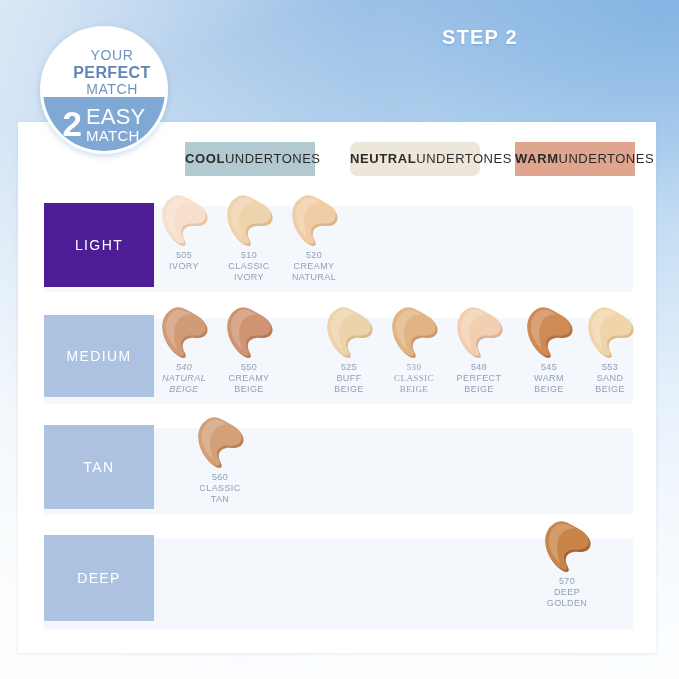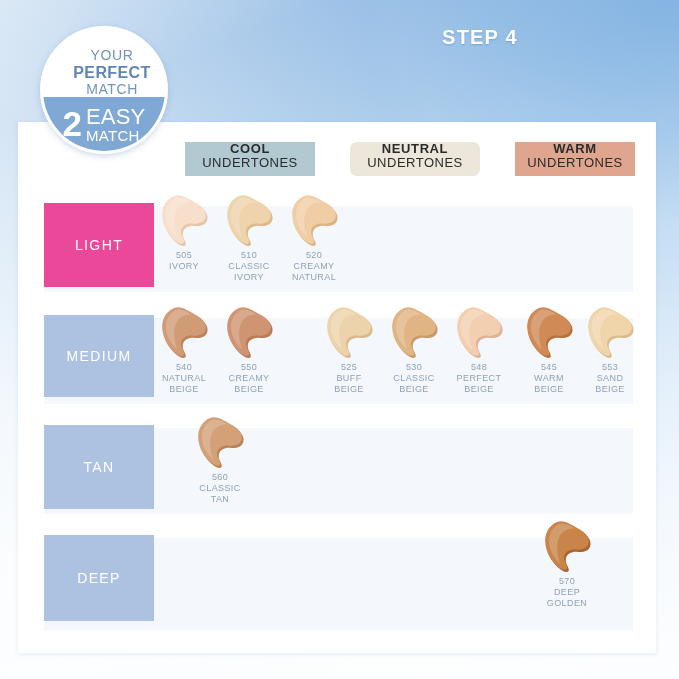--- a/index.html
+++ b/index.html
@@ -62,21 +62,21 @@
   
   .card{
     position:absolute;left:18px;top:122px;width:638px;height:531px;
     background:#ffffff;box-shadow:0 1px 4px rgba(110,150,195,0.18);
   }
 
   
   .chips{position:absolute;left:0;top:0;width:100%;height:58px;}
   .chip{
     position:absolute;top:20px;height:34px;
-    display:flex;flex-direction:column;align-items:center;justify-content:flex-start;
+    display:flex;flex-direction:row;align-items:center;justify-content:space-between;
     line-height:1.05;color:#2b2b2b;
   }
   .chip .b{font-size:13px;font-weight:700;letter-spacing:0.6px;}
   .chip .s{font-size:13px;letter-spacing:0.5px;}
   .chip-cool{left:167px;width:130px;background:#b2c9d2;}
   .chip-neutral{left:332px;width:130px;background:#ece7da;}
   .chip-warm{left:497px;width:120px;background:#e0a58e;}
 
   
   .row{position:absolute;left:26px;width:589px;background:#f4f7fb;}
@@ -120,41 +120,41 @@
     <div class="badge-bot">
       <div class="num">2</div>
       <div class="words">
         <div class="w1">EASY</div>
         <div class="w2">MATCH</div>
       </div>
     </div>
   </div>
 
   <div class="title-block">
-    <div class="step-label">STEP 4</div>
+    <div class="step-label">STEP 2</div>
   </div>
 
   <div class="card">
     <div class="chips" id="chips">
         <div class="chip chip-cool" style="background: rgb(178, 201, 210);">
           <div class="b">COOL</div>
           <div class="s">UNDERTONES</div>
         </div>
         <div class="chip chip-neutral" style="background: rgb(236, 231, 218); border-radius: 7px;">
           <div class="b">NEUTRAL</div>
           <div class="s">UNDERTONES</div>
         </div>
         <div class="chip chip-warm" style="background: rgb(224, 165, 142);">
           <div class="b">WARM</div>
           <div class="s">UNDERTONES</div>
         </div>
       </div>
     <div id="rows-host">
         <div class="row row-light" style="background: rgb(244, 247, 251);">
-          <div class="row-label" style="background: #ec4899;">LIGHT</div>
+          <div class="row-label" style="background: #4c1d95;">LIGHT</div>
           <div class="cell" style="left: 107px;">
             <svg viewBox="0 0 100 100" class="smear">
               <path d="M34,10 C18,16 10,32 13,50 C16,70 28,84 40,91 C46,94 51,93 50,88 C49,82 44,78 45,70 C46,61 56,57 66,58 C76,59 84,56 87,48 C90,38 82,28 70,22 C58,16 46,6 34,10 Z" fill="#e8c5a9" transform="translate(3,4)"></path>
               <path d="M34,10 C18,16 10,32 13,50 C16,70 28,84 40,91 C46,94 51,93 50,88 C49,82 44,78 45,70 C46,61 56,57 66,58 C76,59 84,56 87,48 C90,38 82,28 70,22 C58,16 46,6 34,10 Z" fill="#f7dfcb"></path>
               <path d="M36,14 C24,20 17,33 19,48 C21,62 29,74 38,82 C33,66 31,50 36,38 C41,26 52,20 64,22 C54,16 44,11 36,14 Z" fill="#ffffff" opacity="0.20"></path>
             </svg>
             <div class="cap">505
 IVORY</div>
           </div>
           <div class="cell" style="left: 172px;">
@@ -173,21 +173,21 @@
               <path d="M34,10 C18,16 10,32 13,50 C16,70 28,84 40,91 C46,94 51,93 50,88 C49,82 44,78 45,70 C46,61 56,57 66,58 C76,59 84,56 87,48 C90,38 82,28 70,22 C58,16 46,6 34,10 Z" fill="#f0cda4"></path>
               <path d="M36,14 C24,20 17,33 19,48 C21,62 29,74 38,82 C33,66 31,50 36,38 C41,26 52,20 64,22 C54,16 44,11 36,14 Z" fill="#ffffff" opacity="0.20"></path>
             </svg>
             <div class="cap">520
 CREAMY
 NATURAL</div>
           </div>
         </div>
         <div class="row row-medium" style="background: rgb(244, 247, 251);">
           <div class="row-label" style="background: rgb(173, 194, 225);">MEDIUM</div>
-          <div class="cell" style="left: 107px;">
+          <div class="cell" style="left: 107px; font-style: italic;">
             <svg viewBox="0 0 100 100" class="smear">
               <path d="M34,10 C18,16 10,32 13,50 C16,70 28,84 40,91 C46,94 51,93 50,88 C49,82 44,78 45,70 C46,61 56,57 66,58 C76,59 84,56 87,48 C90,38 82,28 70,22 C58,16 46,6 34,10 Z" fill="#bd835c" transform="translate(3,4)"></path>
               <path d="M34,10 C18,16 10,32 13,50 C16,70 28,84 40,91 C46,94 51,93 50,88 C49,82 44,78 45,70 C46,61 56,57 66,58 C76,59 84,56 87,48 C90,38 82,28 70,22 C58,16 46,6 34,10 Z" fill="#d19b76"></path>
               <path d="M36,14 C24,20 17,33 19,48 C21,62 29,74 38,82 C33,66 31,50 36,38 C41,26 52,20 64,22 C54,16 44,11 36,14 Z" fill="#ffffff" opacity="0.20"></path>
             </svg>
             <div class="cap">540
 NATURAL
 BEIGE</div>
           </div>
           <div class="cell" style="left: 172px;">
@@ -203,21 +203,21 @@
           <div class="cell" style="left: 272px;">
             <svg viewBox="0 0 100 100" class="smear">
               <path d="M34,10 C18,16 10,32 13,50 C16,70 28,84 40,91 C46,94 51,93 50,88 C49,82 44,78 45,70 C46,61 56,57 66,58 C76,59 84,56 87,48 C90,38 82,28 70,22 C58,16 46,6 34,10 Z" fill="#d9ba8d" transform="translate(3,4)"></path>
               <path d="M34,10 C18,16 10,32 13,50 C16,70 28,84 40,91 C46,94 51,93 50,88 C49,82 44,78 45,70 C46,61 56,57 66,58 C76,59 84,56 87,48 C90,38 82,28 70,22 C58,16 46,6 34,10 Z" fill="#edd3ab"></path>
               <path d="M36,14 C24,20 17,33 19,48 C21,62 29,74 38,82 C33,66 31,50 36,38 C41,26 52,20 64,22 C54,16 44,11 36,14 Z" fill="#ffffff" opacity="0.20"></path>
             </svg>
             <div class="cap">525
 BUFF
 BEIGE</div>
           </div>
-          <div class="cell" style="left: 337px;">
+          <div class="cell" style="left: 337px; font-family: Liberation Serif, serif;">
             <svg viewBox="0 0 100 100" class="smear">
               <path d="M34,10 C18,16 10,32 13,50 C16,70 28,84 40,91 C46,94 51,93 50,88 C49,82 44,78 45,70 C46,61 56,57 66,58 C76,59 84,56 87,48 C90,38 82,28 70,22 C58,16 46,6 34,10 Z" fill="#c99a68" transform="translate(3,4)"></path>
               <path d="M34,10 C18,16 10,32 13,50 C16,70 28,84 40,91 C46,94 51,93 50,88 C49,82 44,78 45,70 C46,61 56,57 66,58 C76,59 84,56 87,48 C90,38 82,28 70,22 C58,16 46,6 34,10 Z" fill="#e0b483"></path>
               <path d="M36,14 C24,20 17,33 19,48 C21,62 29,74 38,82 C33,66 31,50 36,38 C41,26 52,20 64,22 C54,16 44,11 36,14 Z" fill="#ffffff" opacity="0.20"></path>
             </svg>
             <div class="cap">530
 CLASSIC
 BEIGE</div>
           </div>
           <div class="cell" style="left: 402px;">

